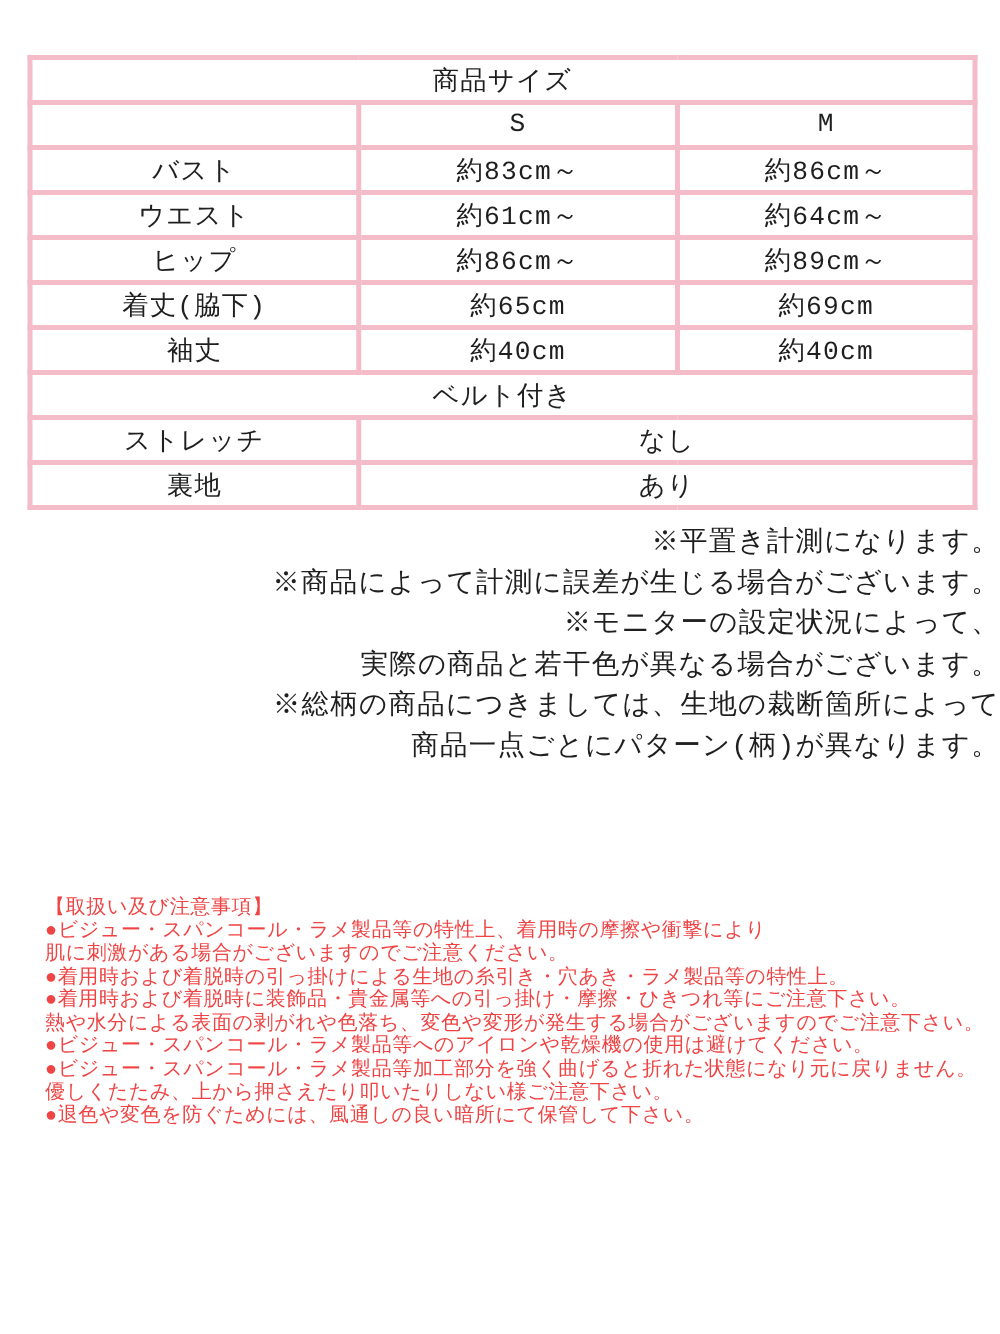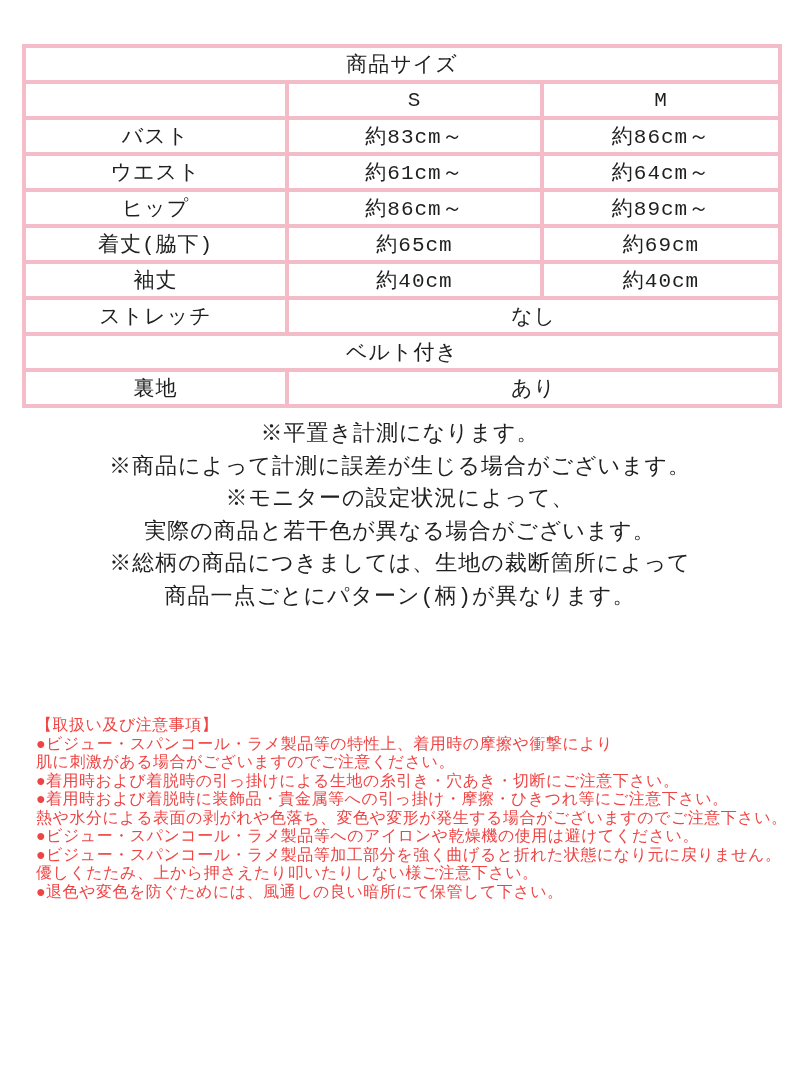--- a/index.html
+++ b/index.html
@@ -31,21 +31,21 @@
     vertical-align: middle;
     height: 32px;
     padding: 0;
     overflow: hidden;
     white-space: nowrap;
     letter-spacing: 1px;
   }
   
   .notes {
     margin-top: 11px;
-    text-align: center;
+    text-align: right;
     font-size: 22px;
     line-height: 32.5px;
     letter-spacing: 1px;
     color: #1f1f1f;
     white-space: nowrap;
   }
   
   .handling {
     margin: 103px 0 0 36px;
     font-size: 16px;
@@ -94,25 +94,25 @@
         <td>着丈(脇下)</td>
         <td>約65cm</td>
         <td>約69cm</td>
       </tr>
       <tr>
         <td>袖丈</td>
         <td>約40cm</td>
         <td>約40cm</td>
       </tr>
       <tr>
+        <td colspan="3">ベルト付き</td>
+      </tr>
+      <tr>
         <td>ストレッチ</td>
         <td colspan="2">なし</td>
-      </tr>
-      <tr>
-        <td colspan="3">ベルト付き</td>
       </tr>
       <tr>
         <td>裏地</td>
         <td colspan="2">あり</td>
       </tr>
     </tbody>
   </table>
 
   <div class="notes">
     <div>※平置き計測になります。</div>
@@ -120,21 +120,21 @@
     <div>※モニターの設定状況によって、</div>
     <div>実際の商品と若干色が異なる場合がございます。</div>
     <div>※総柄の商品につきましては、生地の裁断箇所によって</div>
     <div>商品一点ごとにパターン(柄)が異なります。</div>
   </div>
 
   <div class="handling">
     <div>【取扱い及び注意事項】</div>
     <div>●ビジュー・スパンコール・ラメ製品等の特性上、着用時の摩擦や衝撃により</div>
     <div>肌に刺激がある場合がございますのでご注意ください。</div>
-    <div>●着用時および着脱時の引っ掛けによる生地の糸引き・穴あき・切断にご注意下さい。</div>
+    <div>●着用時および着脱時の引っ掛けによる生地の糸引き・穴あき・ラメ製品等の特性上。</div>
     <div>●着用時および着脱時に装飾品・貴金属等への引っ掛け・摩擦・ひきつれ等にご注意下さい。</div>
     <div>熱や水分による表面の剥がれや色落ち、変色や変形が発生する場合がございますのでご注意下さい。</div>
     <div>●ビジュー・スパンコール・ラメ製品等へのアイロンや乾燥機の使用は避けてください。</div>
     <div>●ビジュー・スパンコール・ラメ製品等加工部分を強く曲げると折れた状態になり元に戻りません。</div>
     <div>優しくたたみ、上から押さえたり叩いたりしない様ご注意下さい。</div>
     <div>●退色や変色を防ぐためには、風通しの良い暗所にて保管して下さい。</div>
   </div>
 
 </div>
 

